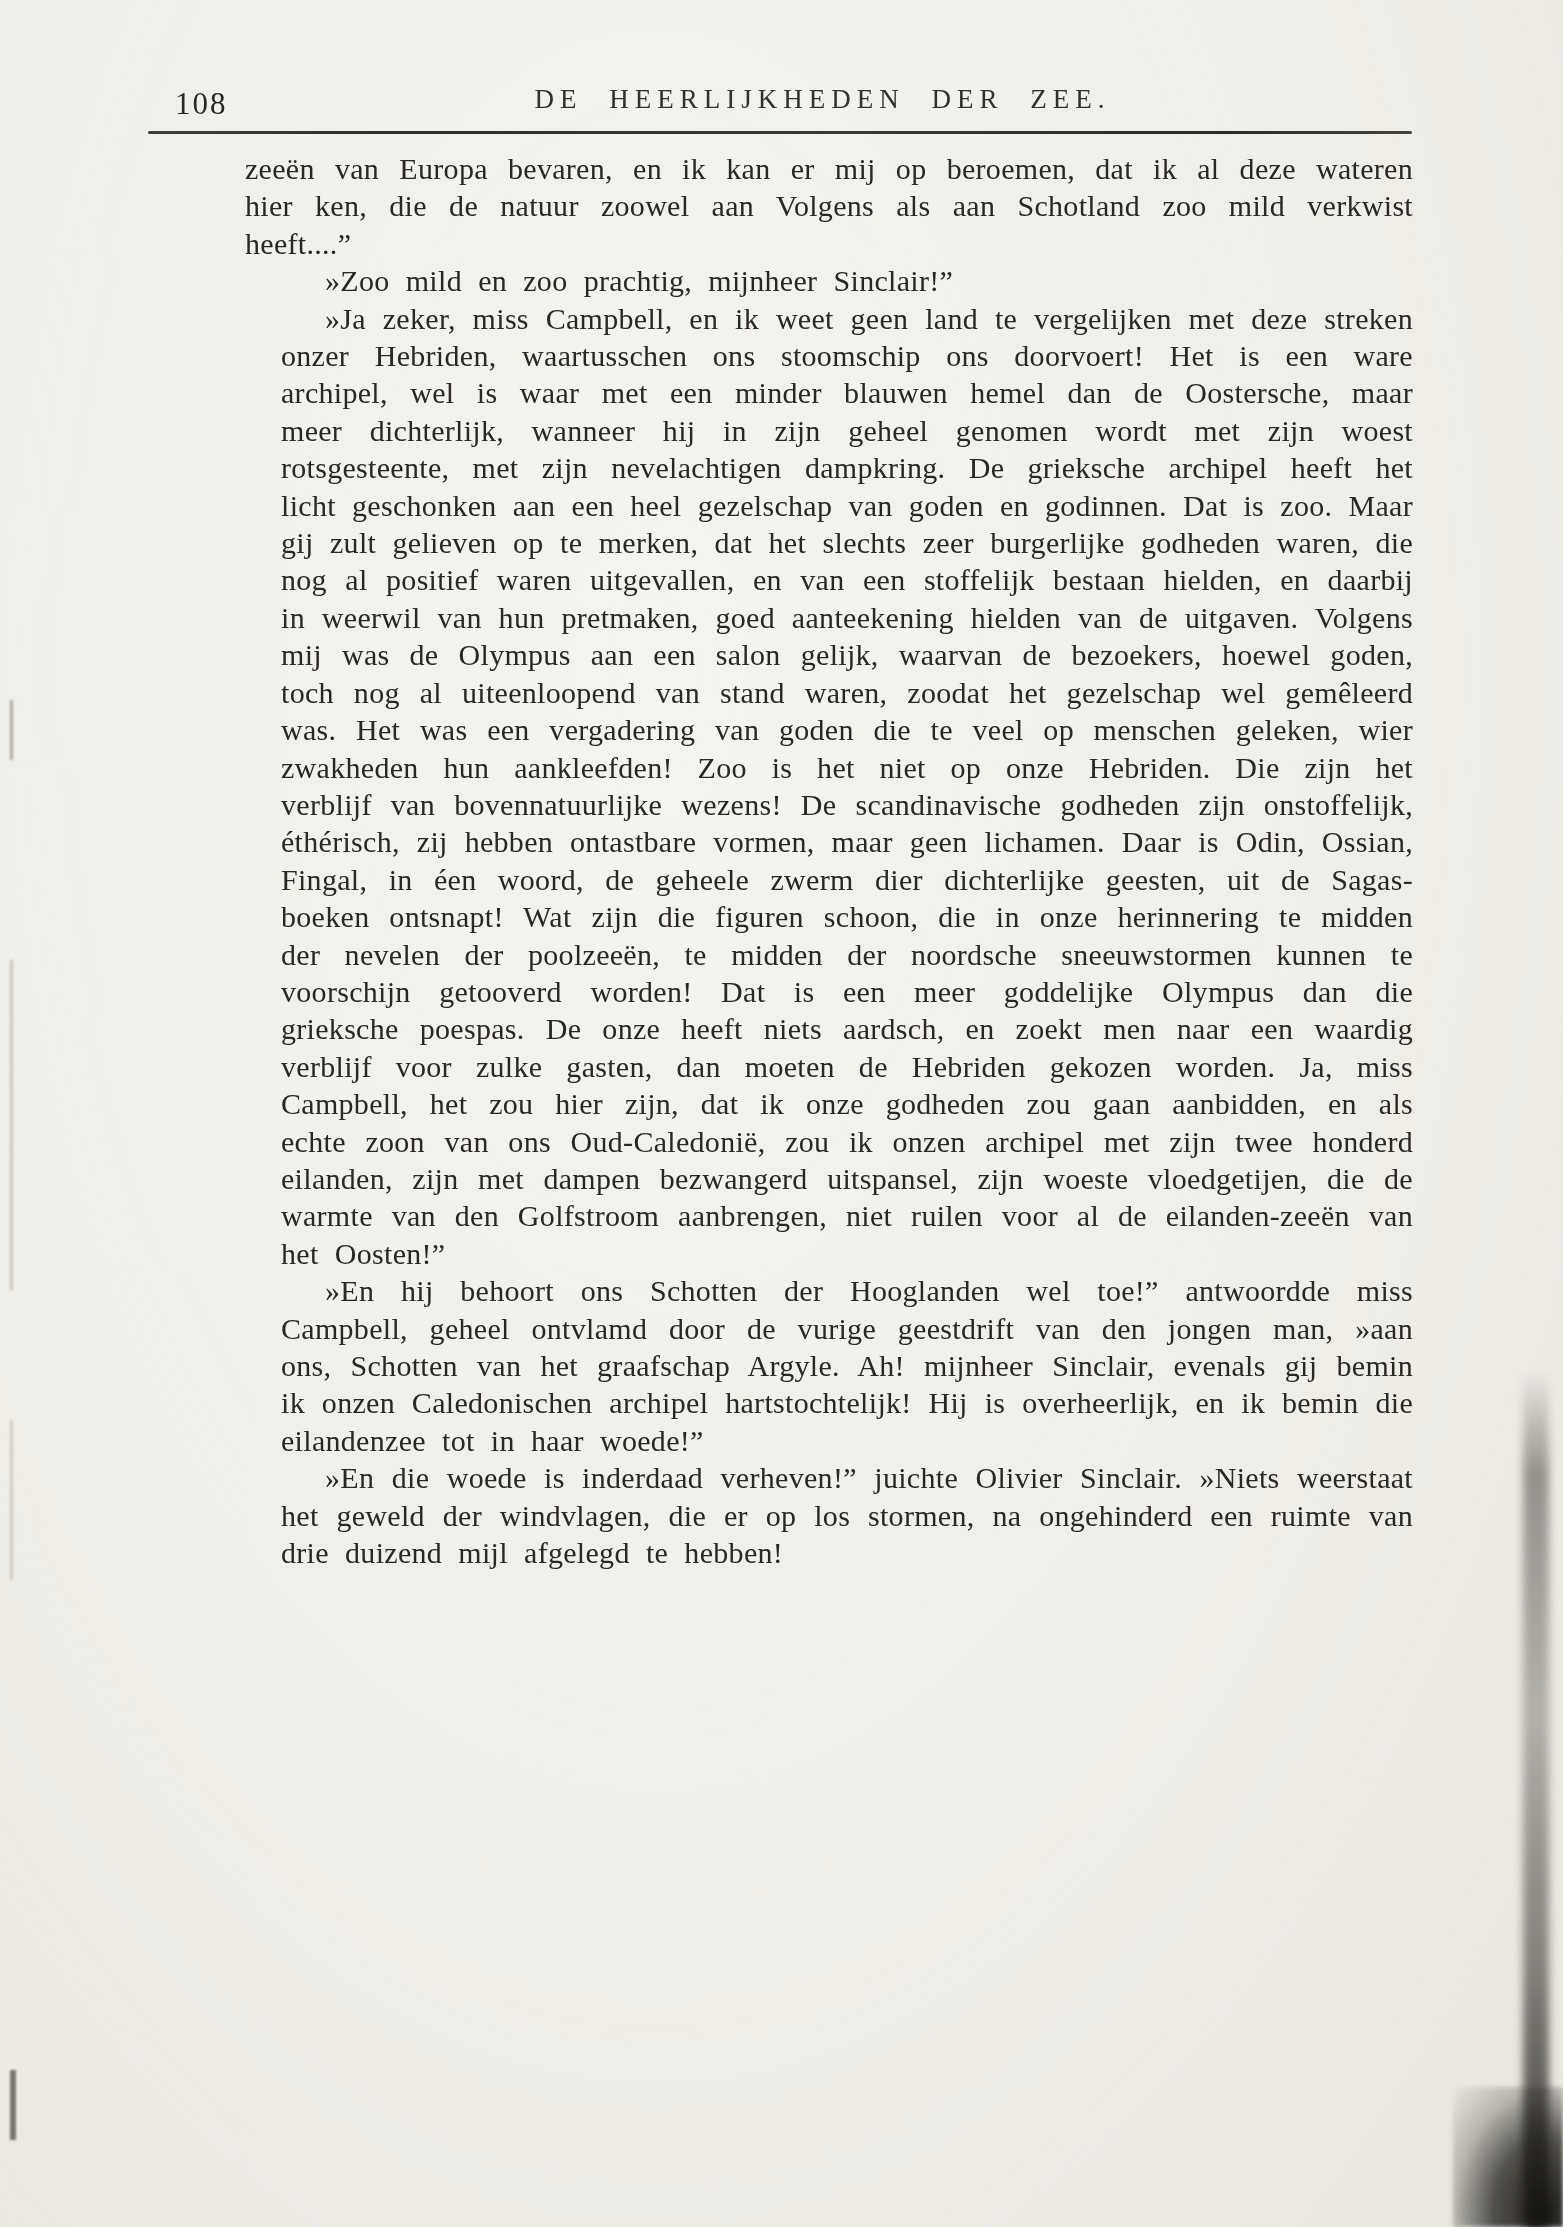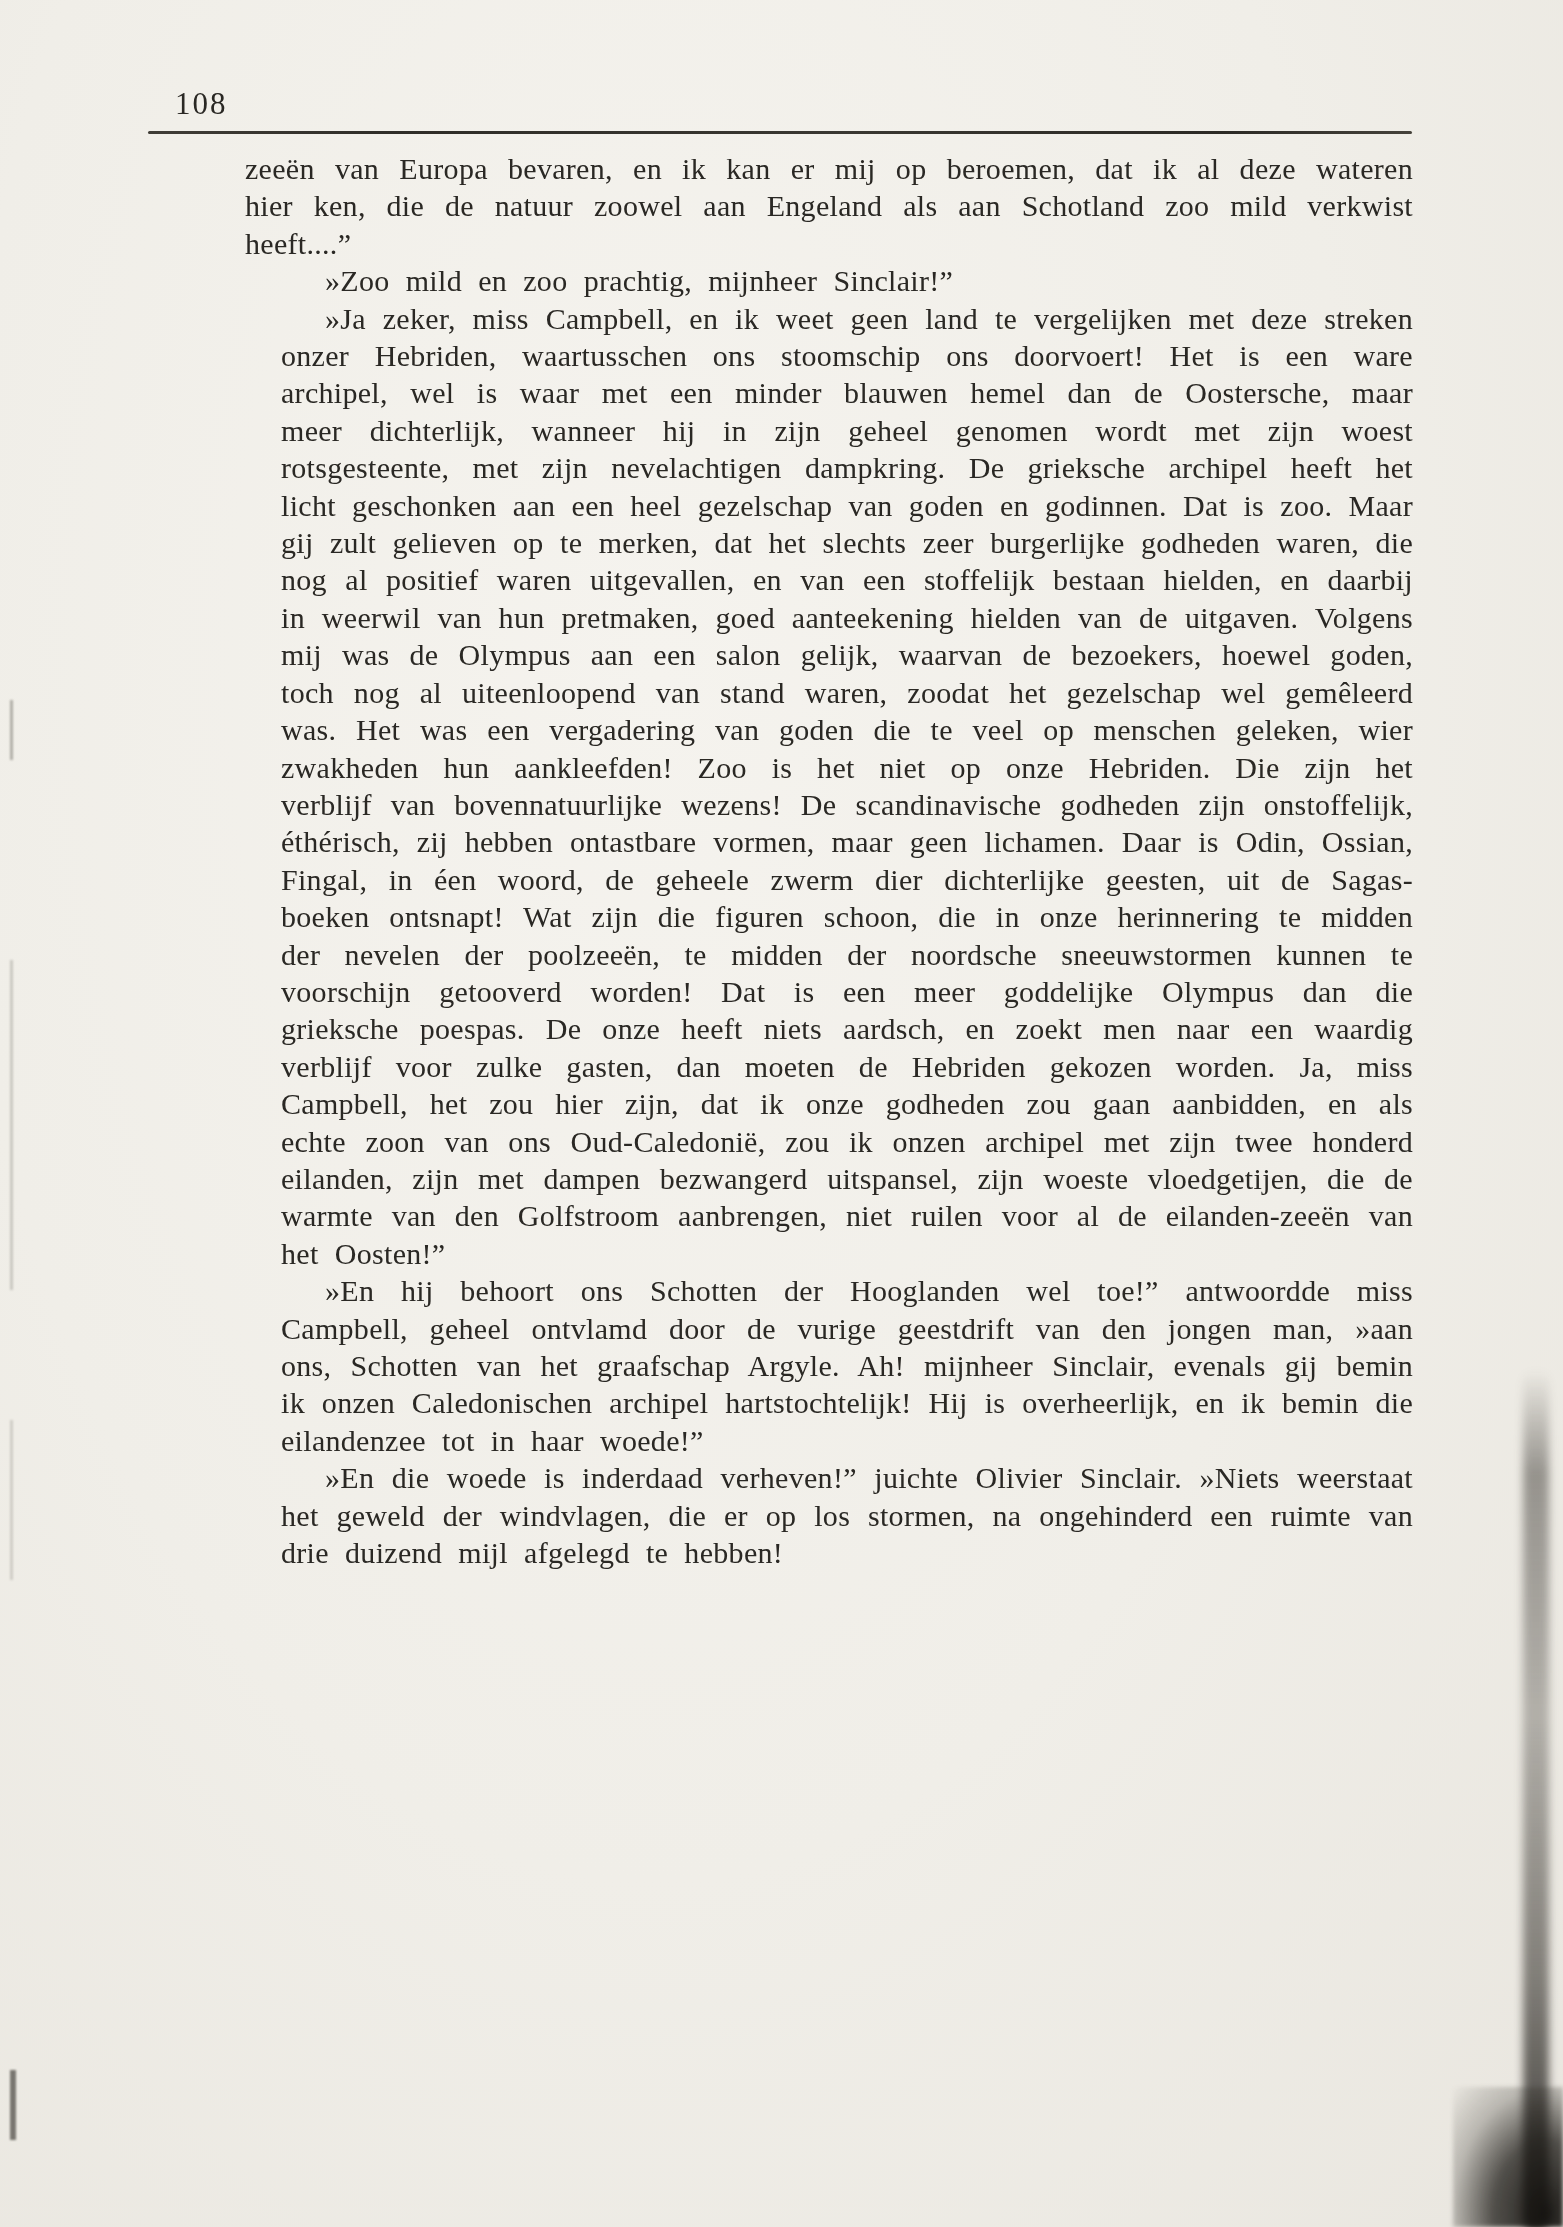--- a/index.html
+++ b/index.html
@@ -112,26 +112,27 @@
   .left-mark.m3 { top: 1420px; height: 160px; opacity: .5; }
   .left-mark.m4 { top: 2070px; height: 70px;  width: 6px; background: rgba(45,42,37,0.6); }
 </style>
 </head>
 <body>
 
 <div class="page">
 
   <header class="page-header">
     <span class="page-number">108</span>
+    <span class="running-title">DE HEERLIJKHEDEN DER ZEE.</span>
   </header>
 
   <div class="header-rule"></div>
 
   <main class="text-block">
-    <p class="para">zeeën van Europa bevaren, en ik kan er mij op beroemen, dat ik al deze wateren hier ken, die de natuur zoowel aan Engeland als aan Schotland zoo mild verkwist heeft....”</p>
+    <p class="para">zeeën van Europa bevaren, en ik kan er mij op beroemen, dat ik al deze wateren hier ken, die de natuur zoowel aan Volgens als aan Schotland zoo mild verkwist heeft....”</p>
     <p class="para indent">»Zoo mild en zoo prachtig, mijnheer Sinclair!”</p>
     <p class="para indent">»Ja zeker, miss Campbell, en ik weet geen land te vergelijken met deze streken onzer Hebriden, waartusschen ons stoomschip ons doorvoert! Het is een ware archipel, wel is waar met een minder blauwen hemel dan de Oostersche, maar meer dichterlijk, wanneer hij in zijn geheel genomen wordt met zijn woest rotsgesteente, met zijn nevelachtigen dampkring. De grieksche archipel heeft het licht geschonken aan een heel gezelschap van goden en godinnen. Dat is zoo. Maar gij zult gelieven op te merken, dat het slechts zeer burgerlijke godheden waren, die nog al positief waren uitgevallen, en van een stoffelijk bestaan hielden, en daarbij in weerwil van hun pretmaken, goed aanteekening hielden van de uitgaven. Volgens mij was de Olympus aan een salon gelijk, waarvan de bezoekers, hoewel goden, toch nog al uiteenloopend van stand waren, zoodat het gezelschap wel gemêleerd was. Het was een vergadering van goden die te veel op menschen geleken, wier zwakheden hun aankleefden! Zoo is het niet op onze Hebriden. Die zijn het verblijf van bovennatuurlijke wezens! De scandinavische godheden zijn onstoffelijk, éthérisch, zij hebben ontastbare vormen, maar geen lichamen. Daar is Odin, Ossian, Fingal, in éen woord, de geheele zwerm dier dichterlijke geesten, uit de Sagas-boeken ontsnapt! Wat zijn die figuren schoon, die in onze herinnering te midden der nevelen der poolzeeën, te midden der noordsche sneeuwstormen kunnen te voorschijn getooverd worden! Dat is een meer goddelijke Olympus dan die grieksche poespas. De onze heeft niets aardsch, en zoekt men naar een waardig verblijf voor zulke gasten, dan moeten de Hebriden gekozen worden. Ja, miss Campbell, het zou hier zijn, dat ik onze godheden zou gaan aanbidden, en als echte zoon van ons Oud-Caledonië, zou ik onzen archipel met zijn twee honderd eilanden, zijn met dampen bezwangerd uitspansel, zijn woeste vloedgetijen, die de warmte van den Golfstroom aanbrengen, niet ruilen voor al de eilanden-zeeën van het Oosten!”</p>
     <p class="para indent">»En hij behoort ons Schotten der Hooglanden wel toe!” antwoordde miss Campbell, geheel ontvlamd door de vurige geestdrift van den jongen man, »aan ons, Schotten van het graafschap Argyle. Ah! mijnheer Sinclair, evenals gij bemin ik onzen Caledonischen archipel hartstochtelijk! Hij is overheerlijk, en ik bemin die eilandenzee tot in haar woede!”</p>
     <p class="para indent">»En die woede is inderdaad verheven!” juichte Olivier Sinclair. »Niets weerstaat het geweld der windvlagen, die er op los stormen, na ongehinderd een ruimte van drie duizend mijl afgelegd te hebben!</p>
   </main>
 
   <div class="artifact right-streak"></div>
   <div class="artifact corner-blob"></div>
   <div class="artifact left-mark m1"></div>
   <div class="artifact left-mark m2"></div>

